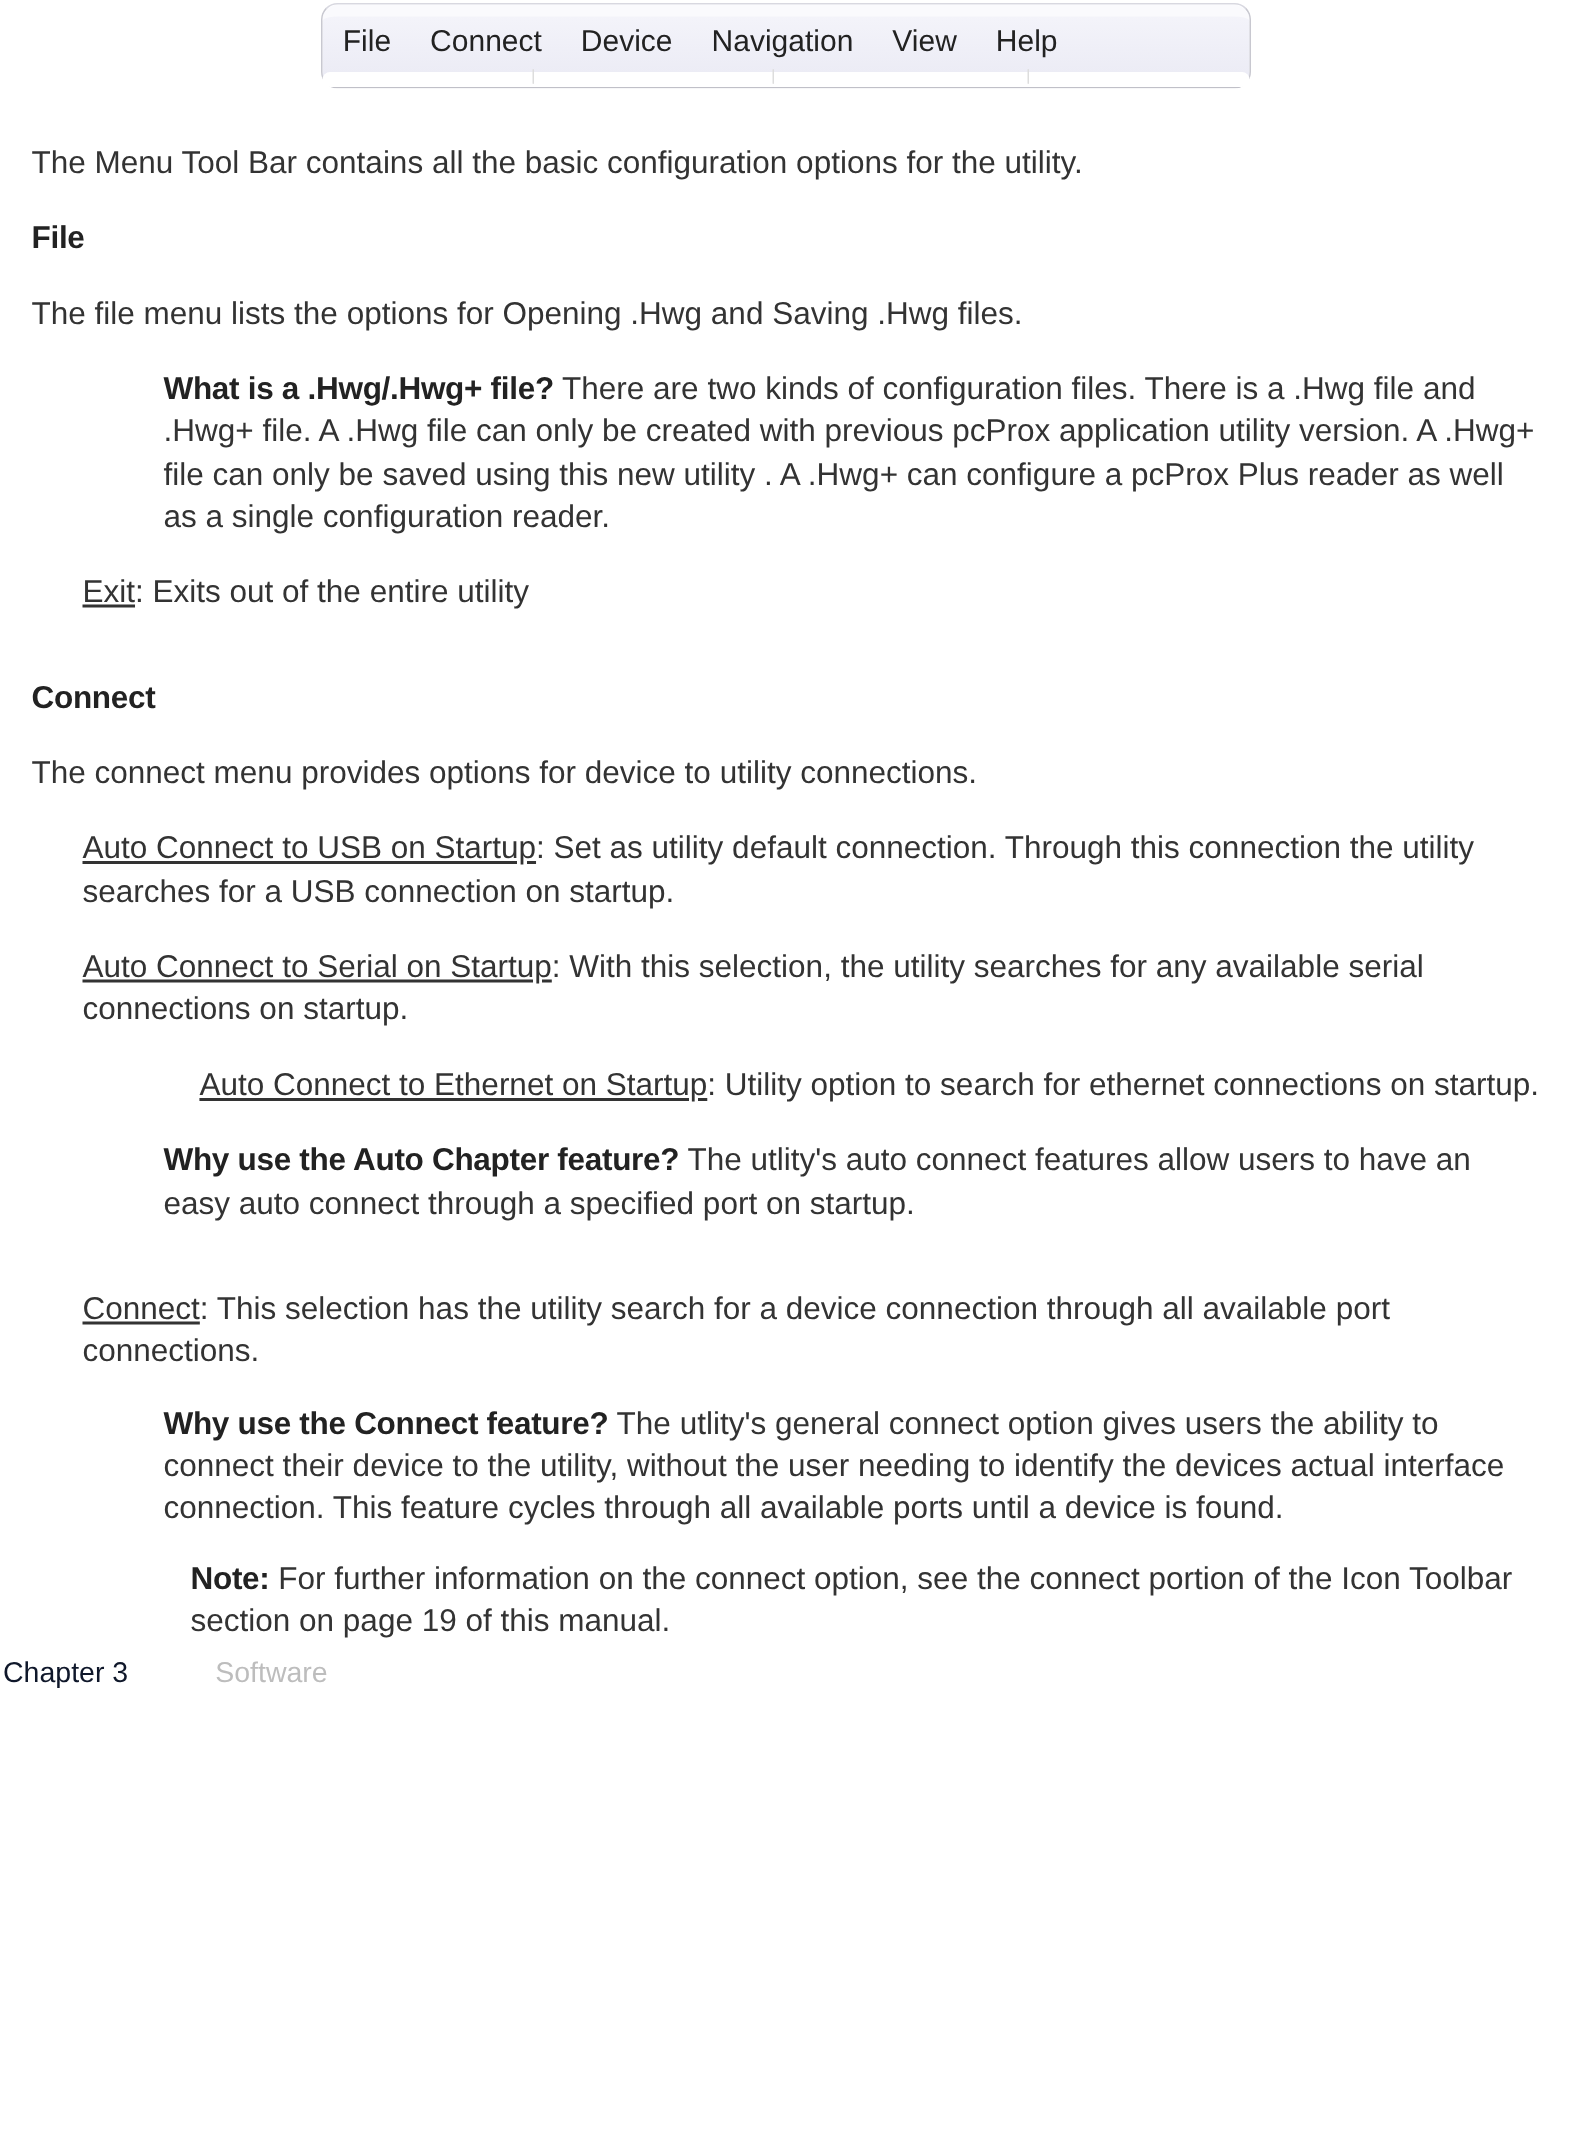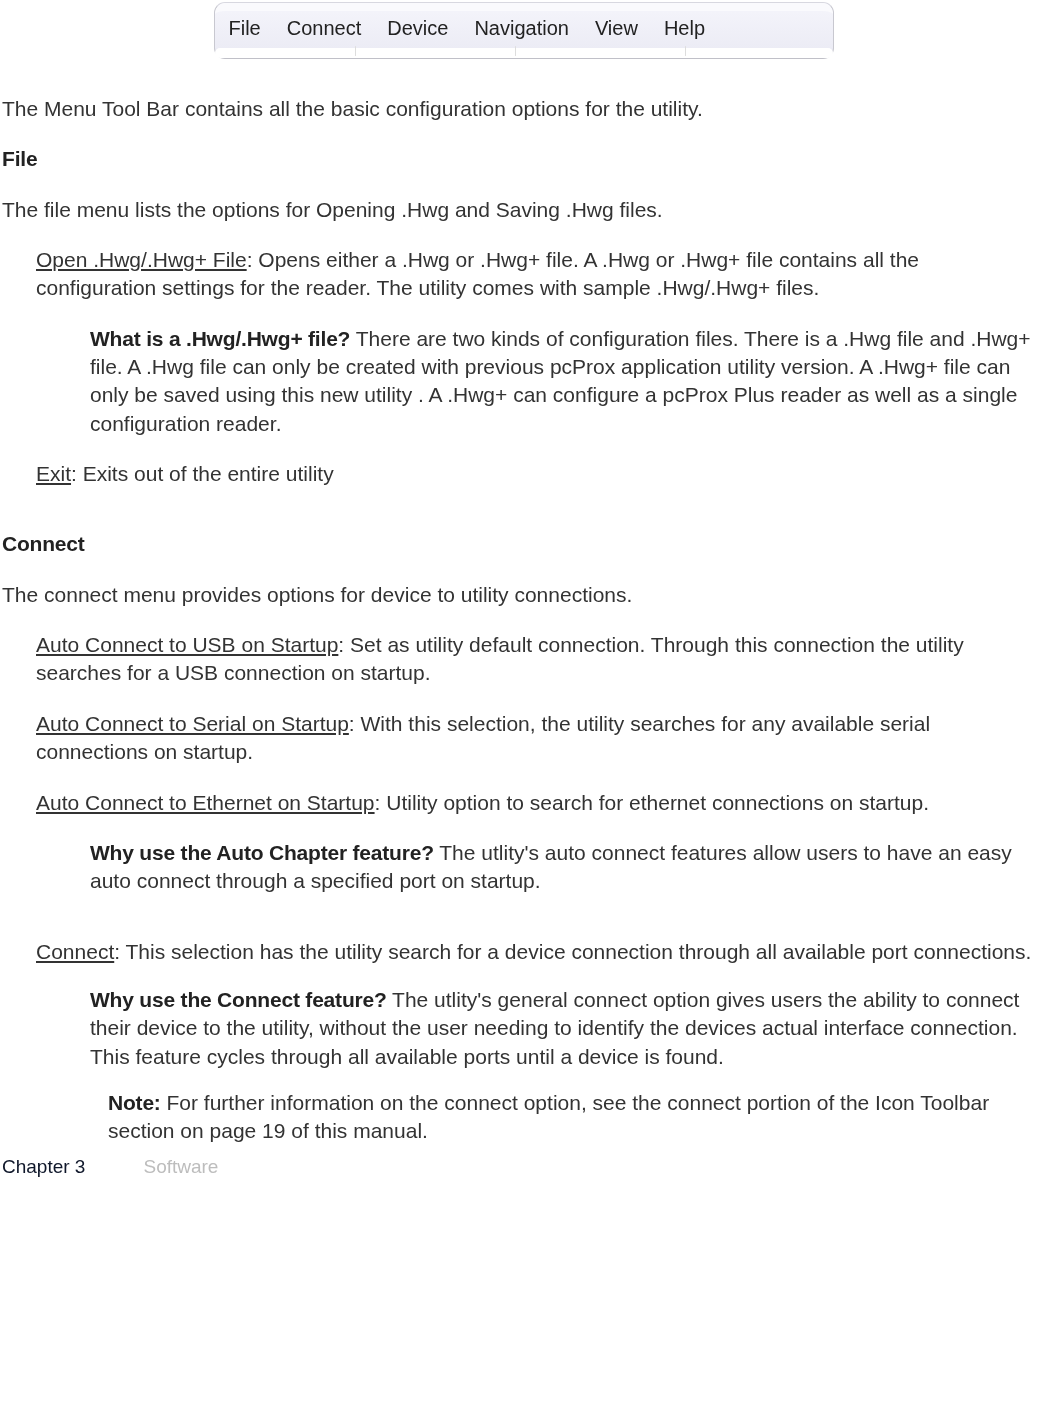--- a/index.html
+++ b/index.html
@@ -42,21 +42,21 @@
       height: 10px;
       position: relative;
     }
     .menubar-tickrow .tick {
       position: absolute;
       top: -2px;
       width: 1px;
       height: 10px;
       background: #ddd;
     }
-    .content { padding: 0 2px; }
+    .content { padding: 0 21px; }
     .para { margin: 0 0 22px 0; }
     .section-heading {
       font-weight: 900;
       color: #222;
       margin: 10px 0 22px 0;
     }
     .section-heading.bold-sans {
       font-family: Arial, "Helvetica Neue", sans-serif;
       letter-spacing: -0.2px;
     }
@@ -97,23 +97,20 @@
 </div>
 
 <div class="content">
 
   <p class="para">The Menu Tool Bar contains all the basic configuration options for the utility.</p>
 
   <p class="section-heading bold-sans">File</p>
 
   <p class="para">The file menu lists the options for Opening .Hwg and Saving .Hwg files.</p>
 
-  <p class="para indent-1">
-    <span class="u">Open .Hwg/.Hwg+ File</span><span>: Opens either a .Hwg or .Hwg+ file.  A .Hwg or .Hwg+ file contains all the configuration settings for the reader. The utility comes with sample .Hwg/.Hwg+ files.</span>
-  </p>
 
 
   <p class="para indent-2">
     <span class="b">What is a .Hwg/.Hwg+ file?</span><span> There are two kinds of configuration files. There is a .Hwg file and .Hwg+ file. A .Hwg file can only be created with previous pcProx application utility version. A .Hwg+ file can only be saved using this new utility . A .Hwg+ can configure a pcProx Plus reader as well as a single configuration reader.</span>
   </p>
 
   <p class="para indent-1" style="margin-bottom:42px;">
     <span class="u">Exit</span><span>: Exits out of the entire utility</span>
   </p>
 
@@ -122,21 +119,21 @@
   <p class="para">The connect menu provides options for device to utility connections.</p>
 
   <p class="para indent-1">
     <span class="u">Auto Connect to USB on Startup</span><span>: Set as utility default connection. Through this connection the utility searches for a USB connection on startup.</span>
   </p>
 
   <p class="para indent-1">
     <span class="u">Auto Connect to Serial on Startup</span><span>: With this selection, the utility searches for any available serial connections on startup.</span>
   </p>
 
-  <p class="para indent-1" style="">
+  <p class="para indent-1" style="text-align:right;">
     <span class="u">Auto Connect to Ethernet on Startup</span><span>:  Utility option to search for ethernet connections on startup.</span>
   </p>
 
   <p class="para indent-2" style="margin-bottom:42px;">
     <span class="b">Why use the Auto Chapter feature?</span><span> The utlity's auto connect features allow users to have an easy auto connect through a specified port on startup.</span>
   </p>
 
   <p class="para indent-1" style="margin-bottom:20px;">
     <span class="u">Connect</span><span>: This selection has the utility search for a device connection through all available port connections.</span>
   </p>

